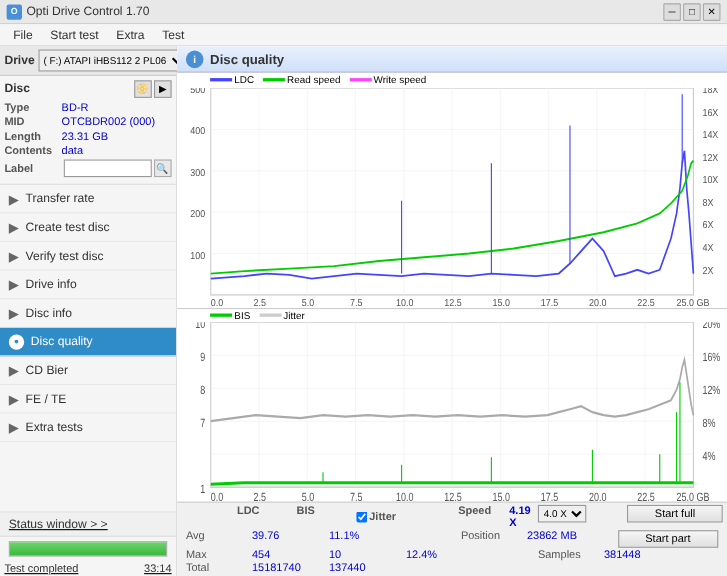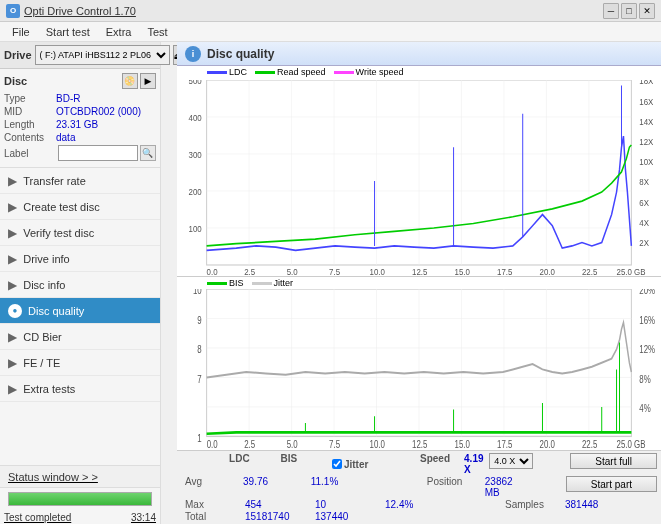--- a/index.html
+++ b/index.html
@@ -1,41 +1,41 @@
 <!DOCTYPE html>
 <html><head>
   <meta charset="utf-8">
   <style>
     * { box-sizing: border-box; margin: 0; padding: 0; }
     body { font-family: 'Segoe UI', Tahoma, Geneva, Verdana, sans-serif; font-size: 11px; background: #f0f0f0; width: 661px; height: 524px; overflow: hidden; }
     
     
     .title-bar { background: #e8e8e8; height: 22px; display: flex; align-items: center; padding: 0 6px; border-bottom: 1px solid #ccc; }
     .title-bar-icon { width: 14px; height: 14px; margin-right: 4px; background: #4a90d9; border-radius: 2px; display: inline-flex; align-items: center; justify-content: center; color: white; font-size: 8px; font-weight: bold; }
-    .title-bar-text { flex: 1; font-size: 11px; color: #333; text-decoration: underline; }
+    .title-bar-text { flex: 1; font-size: 11px; color: #333; }
     .title-bar-controls { display: flex; gap: 2px; }
     .title-bar-btn { width: 16px; height: 16px; background: #ddd; border: 1px solid #aaa; border-radius: 1px; display: flex; align-items: center; justify-content: center; font-size: 9px; cursor: pointer; }
     
     
     .menu-bar { background: #f5f5f5; height: 20px; display: flex; align-items: center; padding: 0 4px; border-bottom: 1px solid #ddd; }
     .menu-item { padding: 2px 8px; font-size: 11px; cursor: pointer; color: #333; }
     
     
-    .main { display: flex; height: calc(524px - 42px); gap: 16px; }
+    .main { display: flex; height: calc(524px - 42px); }
     
     
     .sidebar { width: 161px; background: #f5f5f5; border-right: 1px solid #ddd; display: flex; flex-direction: column; }
     
     
     .disc-panel { padding: 4px; border-bottom: 1px solid #ddd; }
     .disc-header { display: flex; align-items: center; justify-content: space-between; margin-bottom: 4px; }
     .disc-header-text { font-weight: bold; font-size: 11px; color: #333; }
     .disc-header-icon { width: 16px; height: 16px; background: #e0e0e0; border: 1px solid #999; display: flex; align-items: center; justify-content: center; font-size: 9px; cursor: pointer; }
     .disc-row { display: flex; margin-bottom: 2px; font-size: 10px; }
-    .disc-row-label { width: 52px; color: #555; }
+    .disc-row-label { width: 52px; color: #555; font-weight: bold; }
     .disc-row-value { color: #0000cc; flex: 1; }
     .label-input { width: 80px; height: 16px; border: 1px solid #999; font-size: 10px; padding: 0 2px; }
     .label-row { display: flex; align-items: center; gap: 2px; }
     .label-icon { width: 16px; height: 16px; background: #e8e8e8; border: 1px solid #aaa; display: flex; align-items: center; justify-content: center; font-size: 9px; cursor: pointer; }
     
     
     .nav-section { flex: 1; }
     .nav-item { height: 26px; display: flex; align-items: center; padding: 0 8px; cursor: pointer; color: #333; font-size: 11px; border-bottom: 1px solid #e8e8e8; gap: 6px; }
     .nav-item.active { background: #308cc6; color: white; }
     .nav-icon { font-size: 12px; color: #666; }

